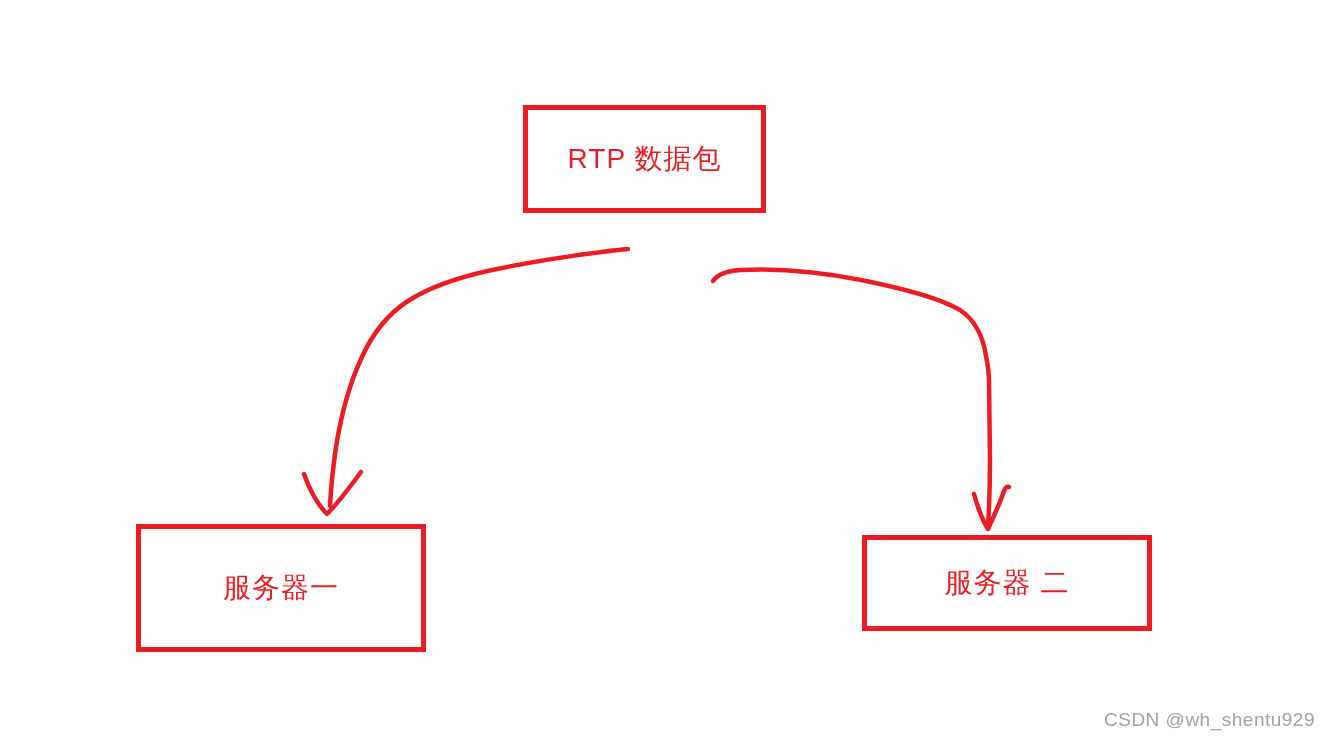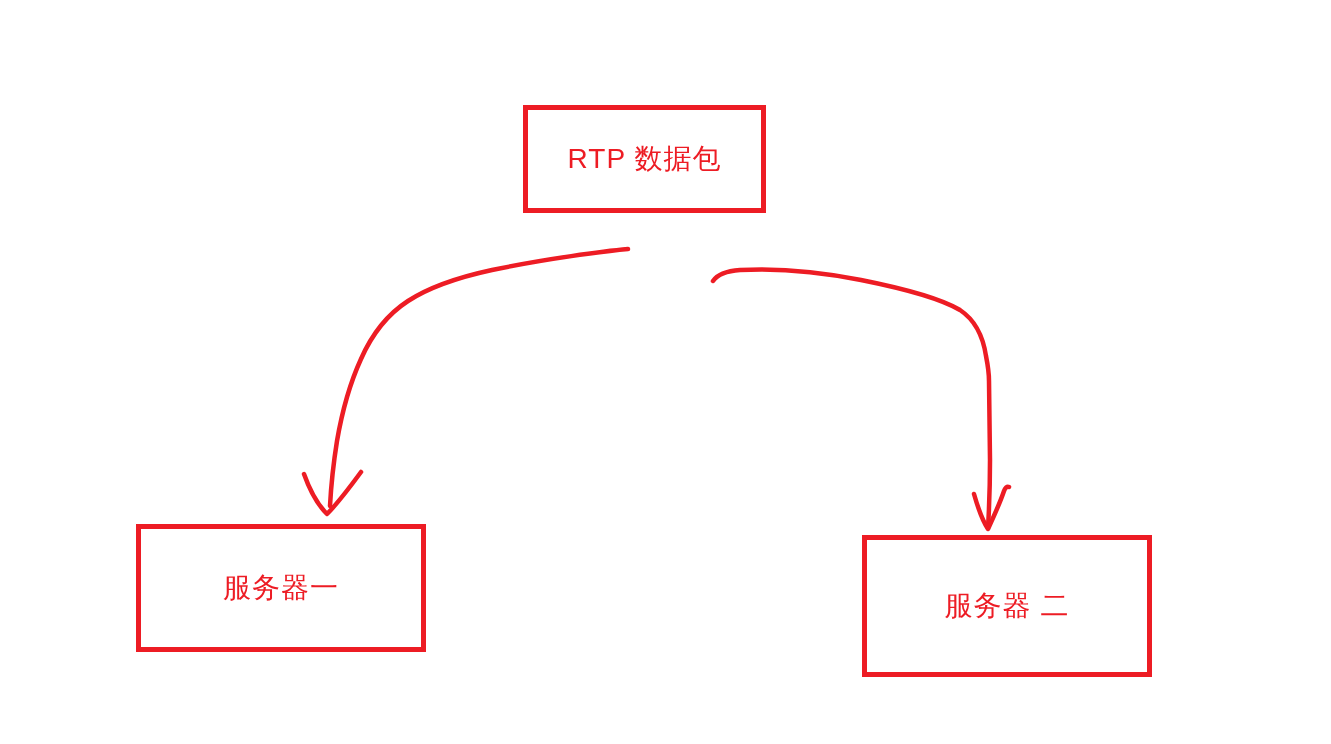--- a/index.html
+++ b/index.html
@@ -26,21 +26,21 @@
     color: #ED1C24;
     display: flex;
     align-items: center;
     justify-content: center;
     font-size: 28px;
     letter-spacing: 1px;
     white-space: nowrap;
   }
   #node-rtp-packet { left: 523px; top: 105px; width: 243px; height: 108px; }
   #node-server-one { left: 136px; top: 524px; width: 290px; height: 128px; }
-  #node-server-two { left: 862px; top: 535px; width: 290px; height: 142px; }
+  #node-server-two { left: 862px; top: 535px; width: 290px; height: 96px; }
   .watermark {
     position: absolute;
     right: 16px;
     bottom: 13px;
     color: #a2a2a2;
     font-size: 19px;
     letter-spacing: 0.5px;
   }
 </style>
 </head>
@@ -79,14 +79,15 @@
   </div>
 
   <div class="node" id="node-server-one">
     <span>服务器一</span>
   </div>
 
   <div class="node" id="node-server-two">
     <span>服务器 二</span>
   </div>
 
+  <div class="watermark">CSDN @wh_shentu929</div>
 
 </div>
 
 </body></html>

